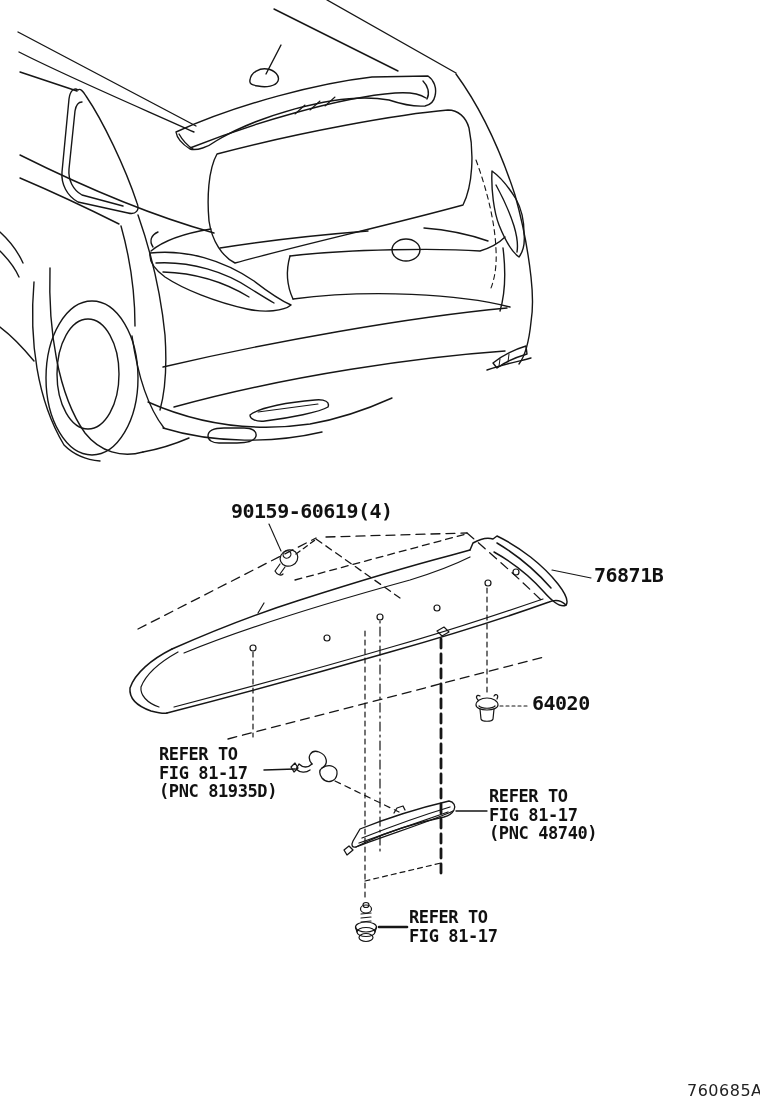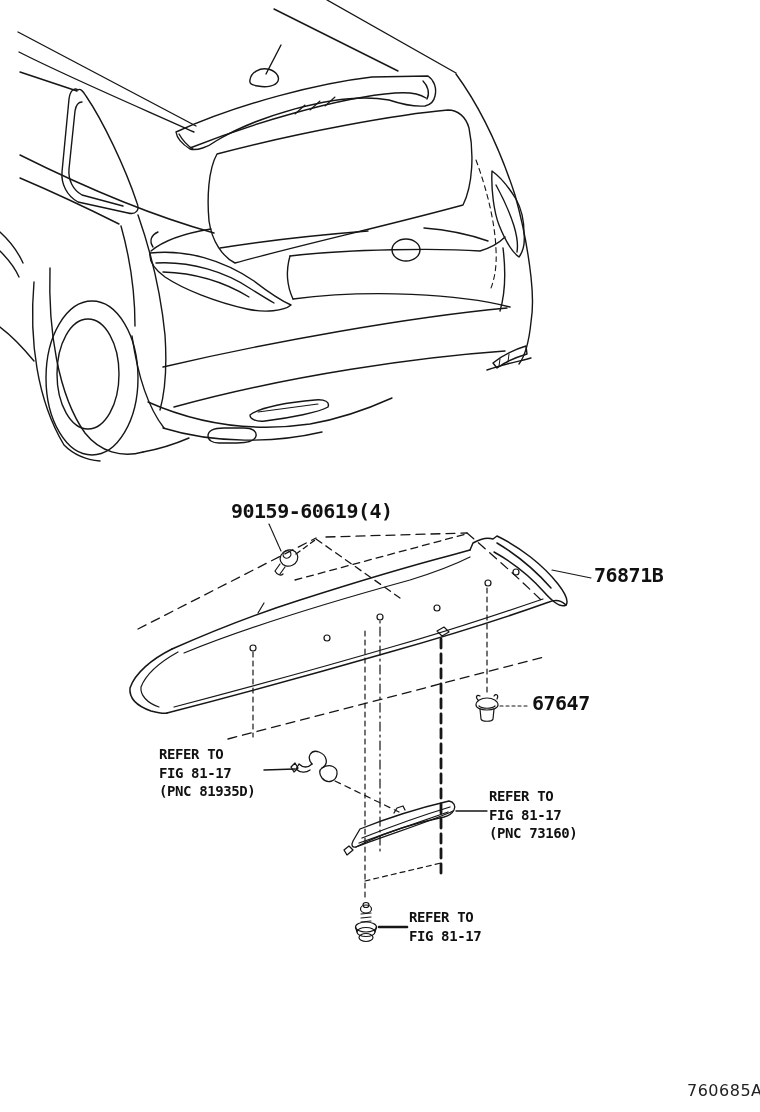--- a/index.html
+++ b/index.html
@@ -6,21 +6,21 @@
   #stage{
     position:relative;width:760px;height:1112px;background:#ffffff;
     font-family:"DejaVu Sans Mono","Liberation Mono",monospace;overflow:hidden;
   }
   #artwork{position:absolute;left:0;top:0;}
   .part-label{
     position:absolute;font-weight:bold;font-size:20px;letter-spacing:-0.5px;
     color:#111;white-space:nowrap;line-height:20px;
   }
   .ref-label{
-    position:absolute;font-weight:bold;font-size:14px;letter-spacing:-0.4px;
+    position:absolute;font-weight:bold;font-size:17px;letter-spacing:-0.4px;
     color:#111;white-space:nowrap;line-height:18.5px;
   }
   .footer-code{
     position:absolute;font-family:"DejaVu Sans","Liberation Sans",sans-serif;
     font-size:16px;color:#222;letter-spacing:0.5px;
   }
   #lbl-90159{left:231px;top:501px;}
   #lbl-76871B{left:594px;top:565px;text-align:center;}
   #lbl-76879{left:532px;top:693px;}
   #ref-81935D{left:159px;top:745px;}
@@ -210,32 +210,32 @@
         <path d="M456,811 L487,811" stroke-width="1.3"></path>
         <path d="M379,927 L407,927" stroke-width="2.6"></path>
       </g>
     </g>
   </svg>
 
   <div class="part-label" id="lbl-90159">90159-60619(4)</div>
 
   <div class="part-label" id="lbl-76871B">76871B</div>
 
-  <div class="part-label" id="lbl-76879">67647</div>
+  <div class="part-label" id="lbl-76879">64020</div>
 
   <div class="ref-label" id="ref-81935D">
     <div>REFER TO</div>
     <div>FIG 81-17</div>
     <div>(PNC 81935D)</div>
   </div>
 
   <div class="ref-label" id="ref-81570">
     <div>REFER TO</div>
     <div>FIG 81-17</div>
-    <div>(PNC 73160)</div>
+    <div>(PNC 48740)</div>
   </div>
 
   <div class="ref-label" id="ref-bottom">
     <div>REFER TO</div>
     <div>FIG 81-17</div>
   </div>
 
   <div class="footer-code" id="footer-code">760685A</div>
 </div>
 

